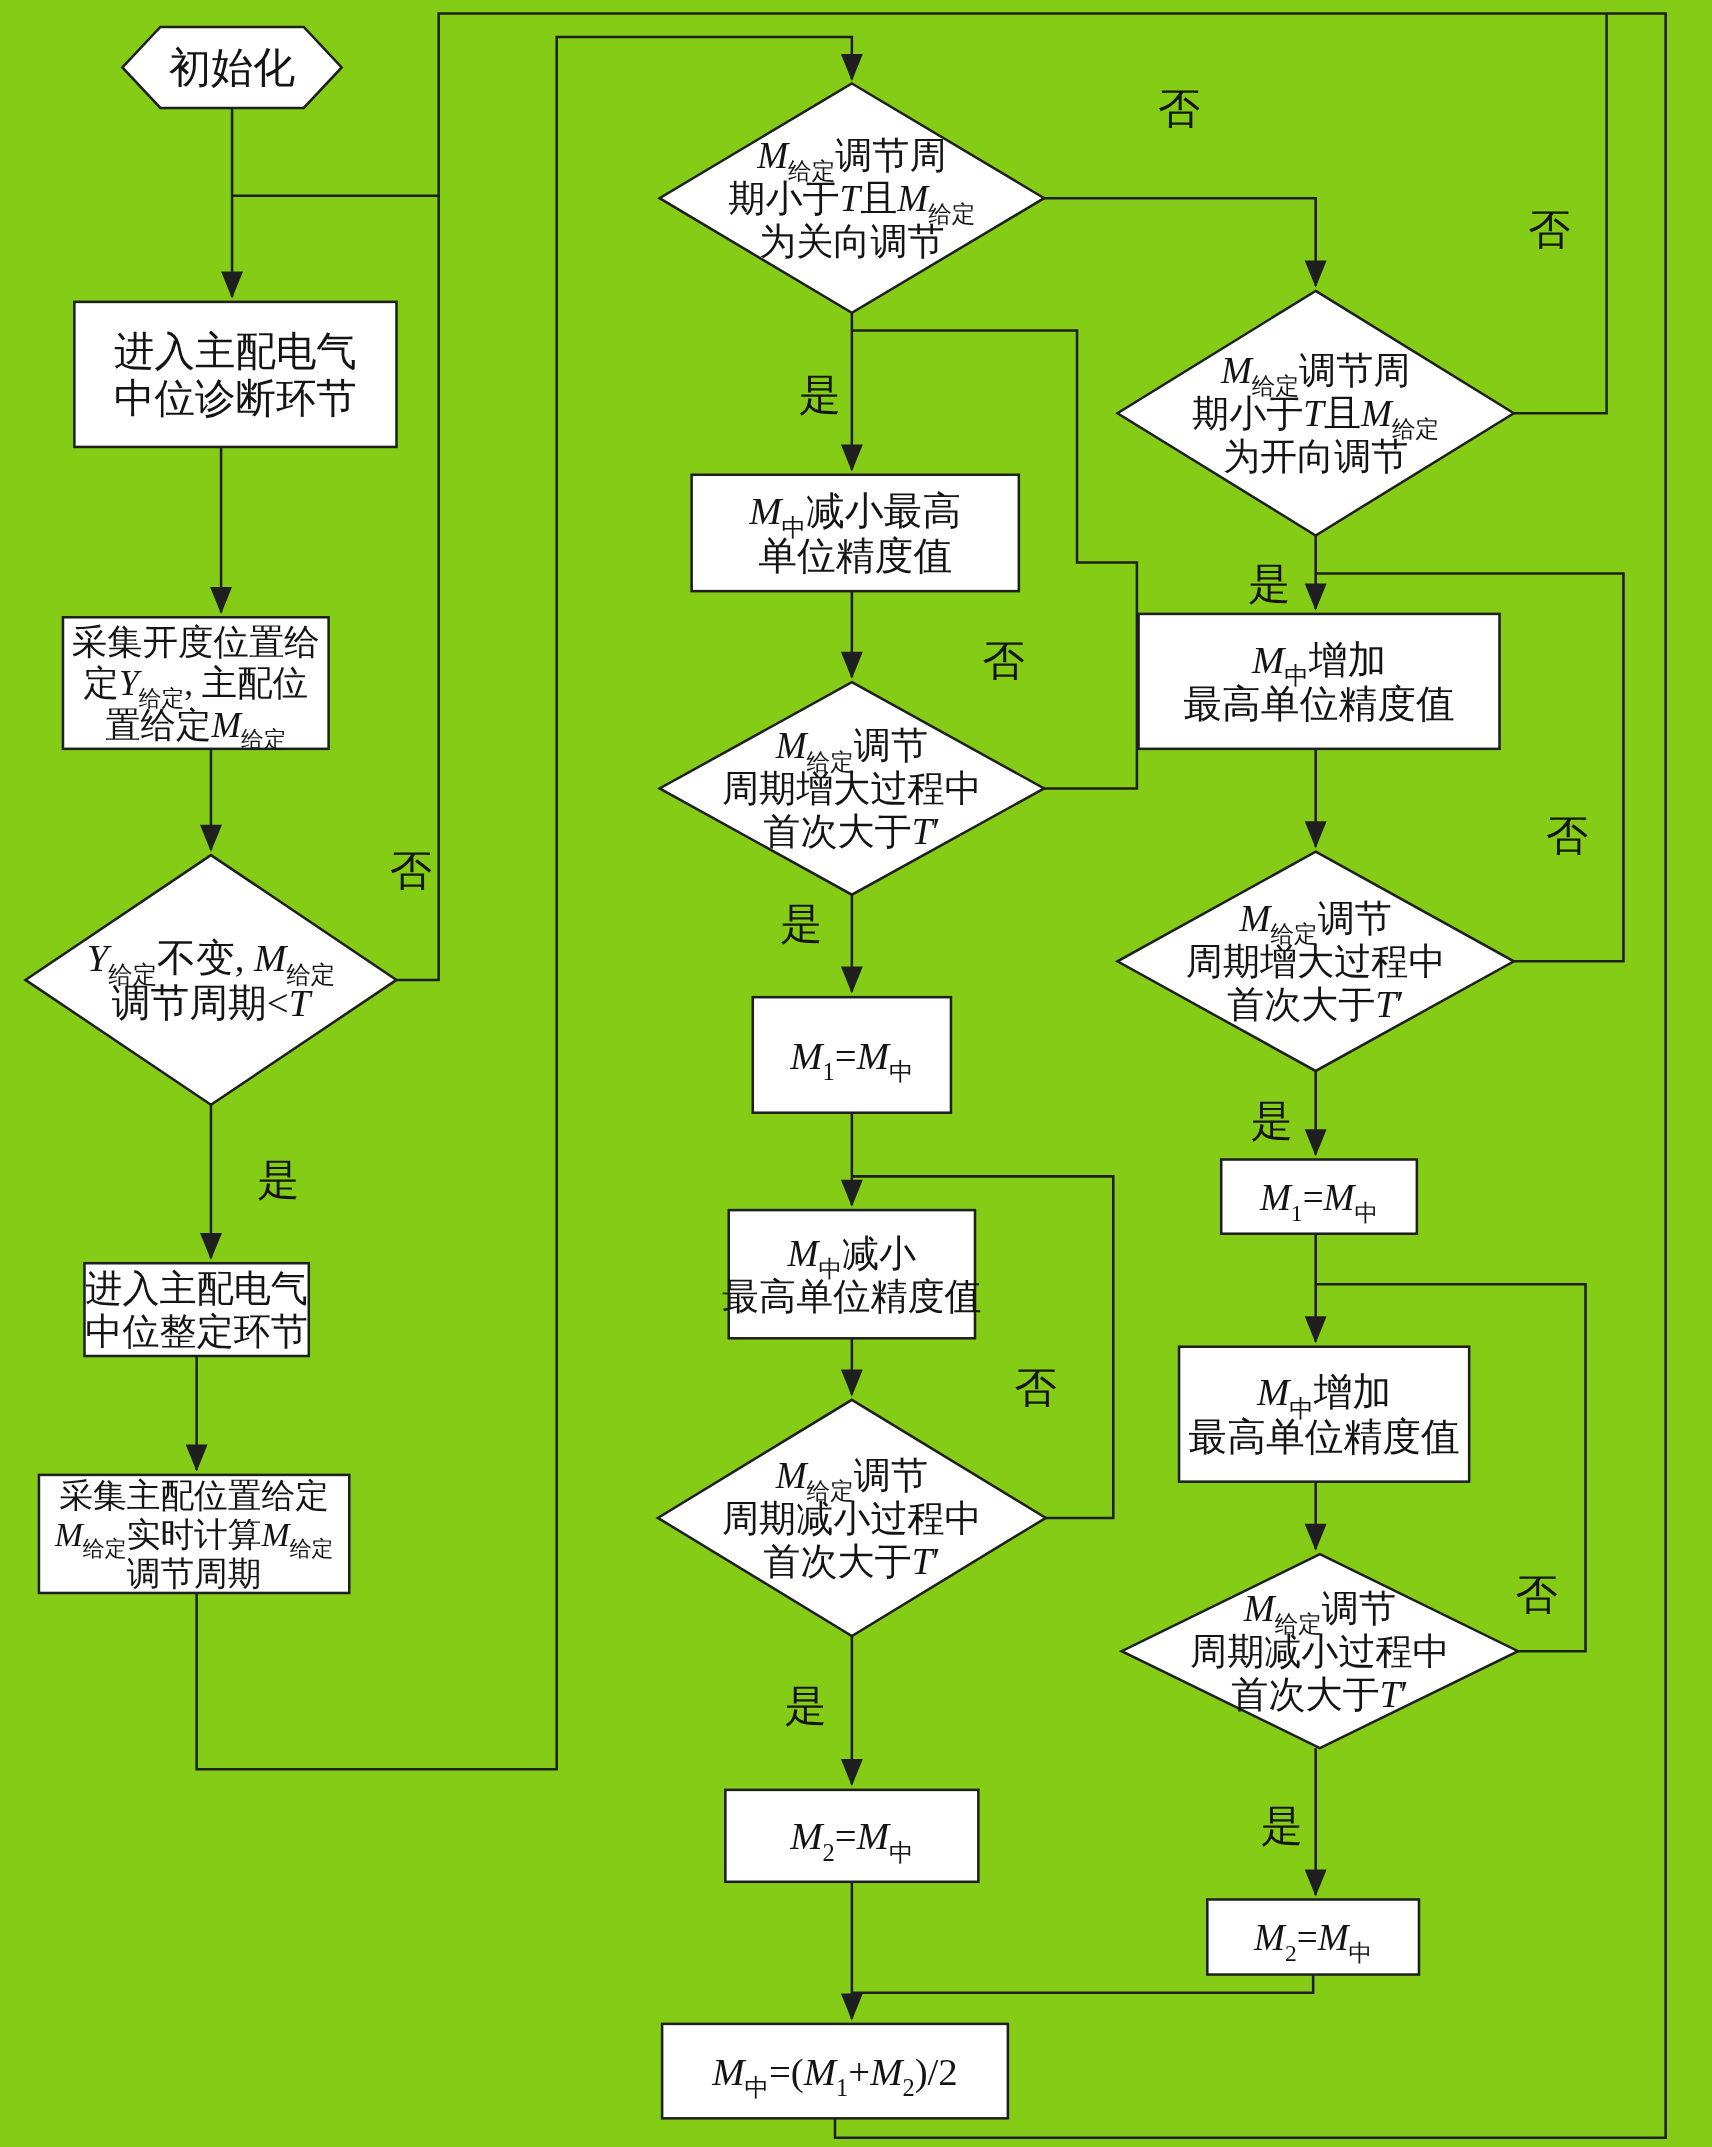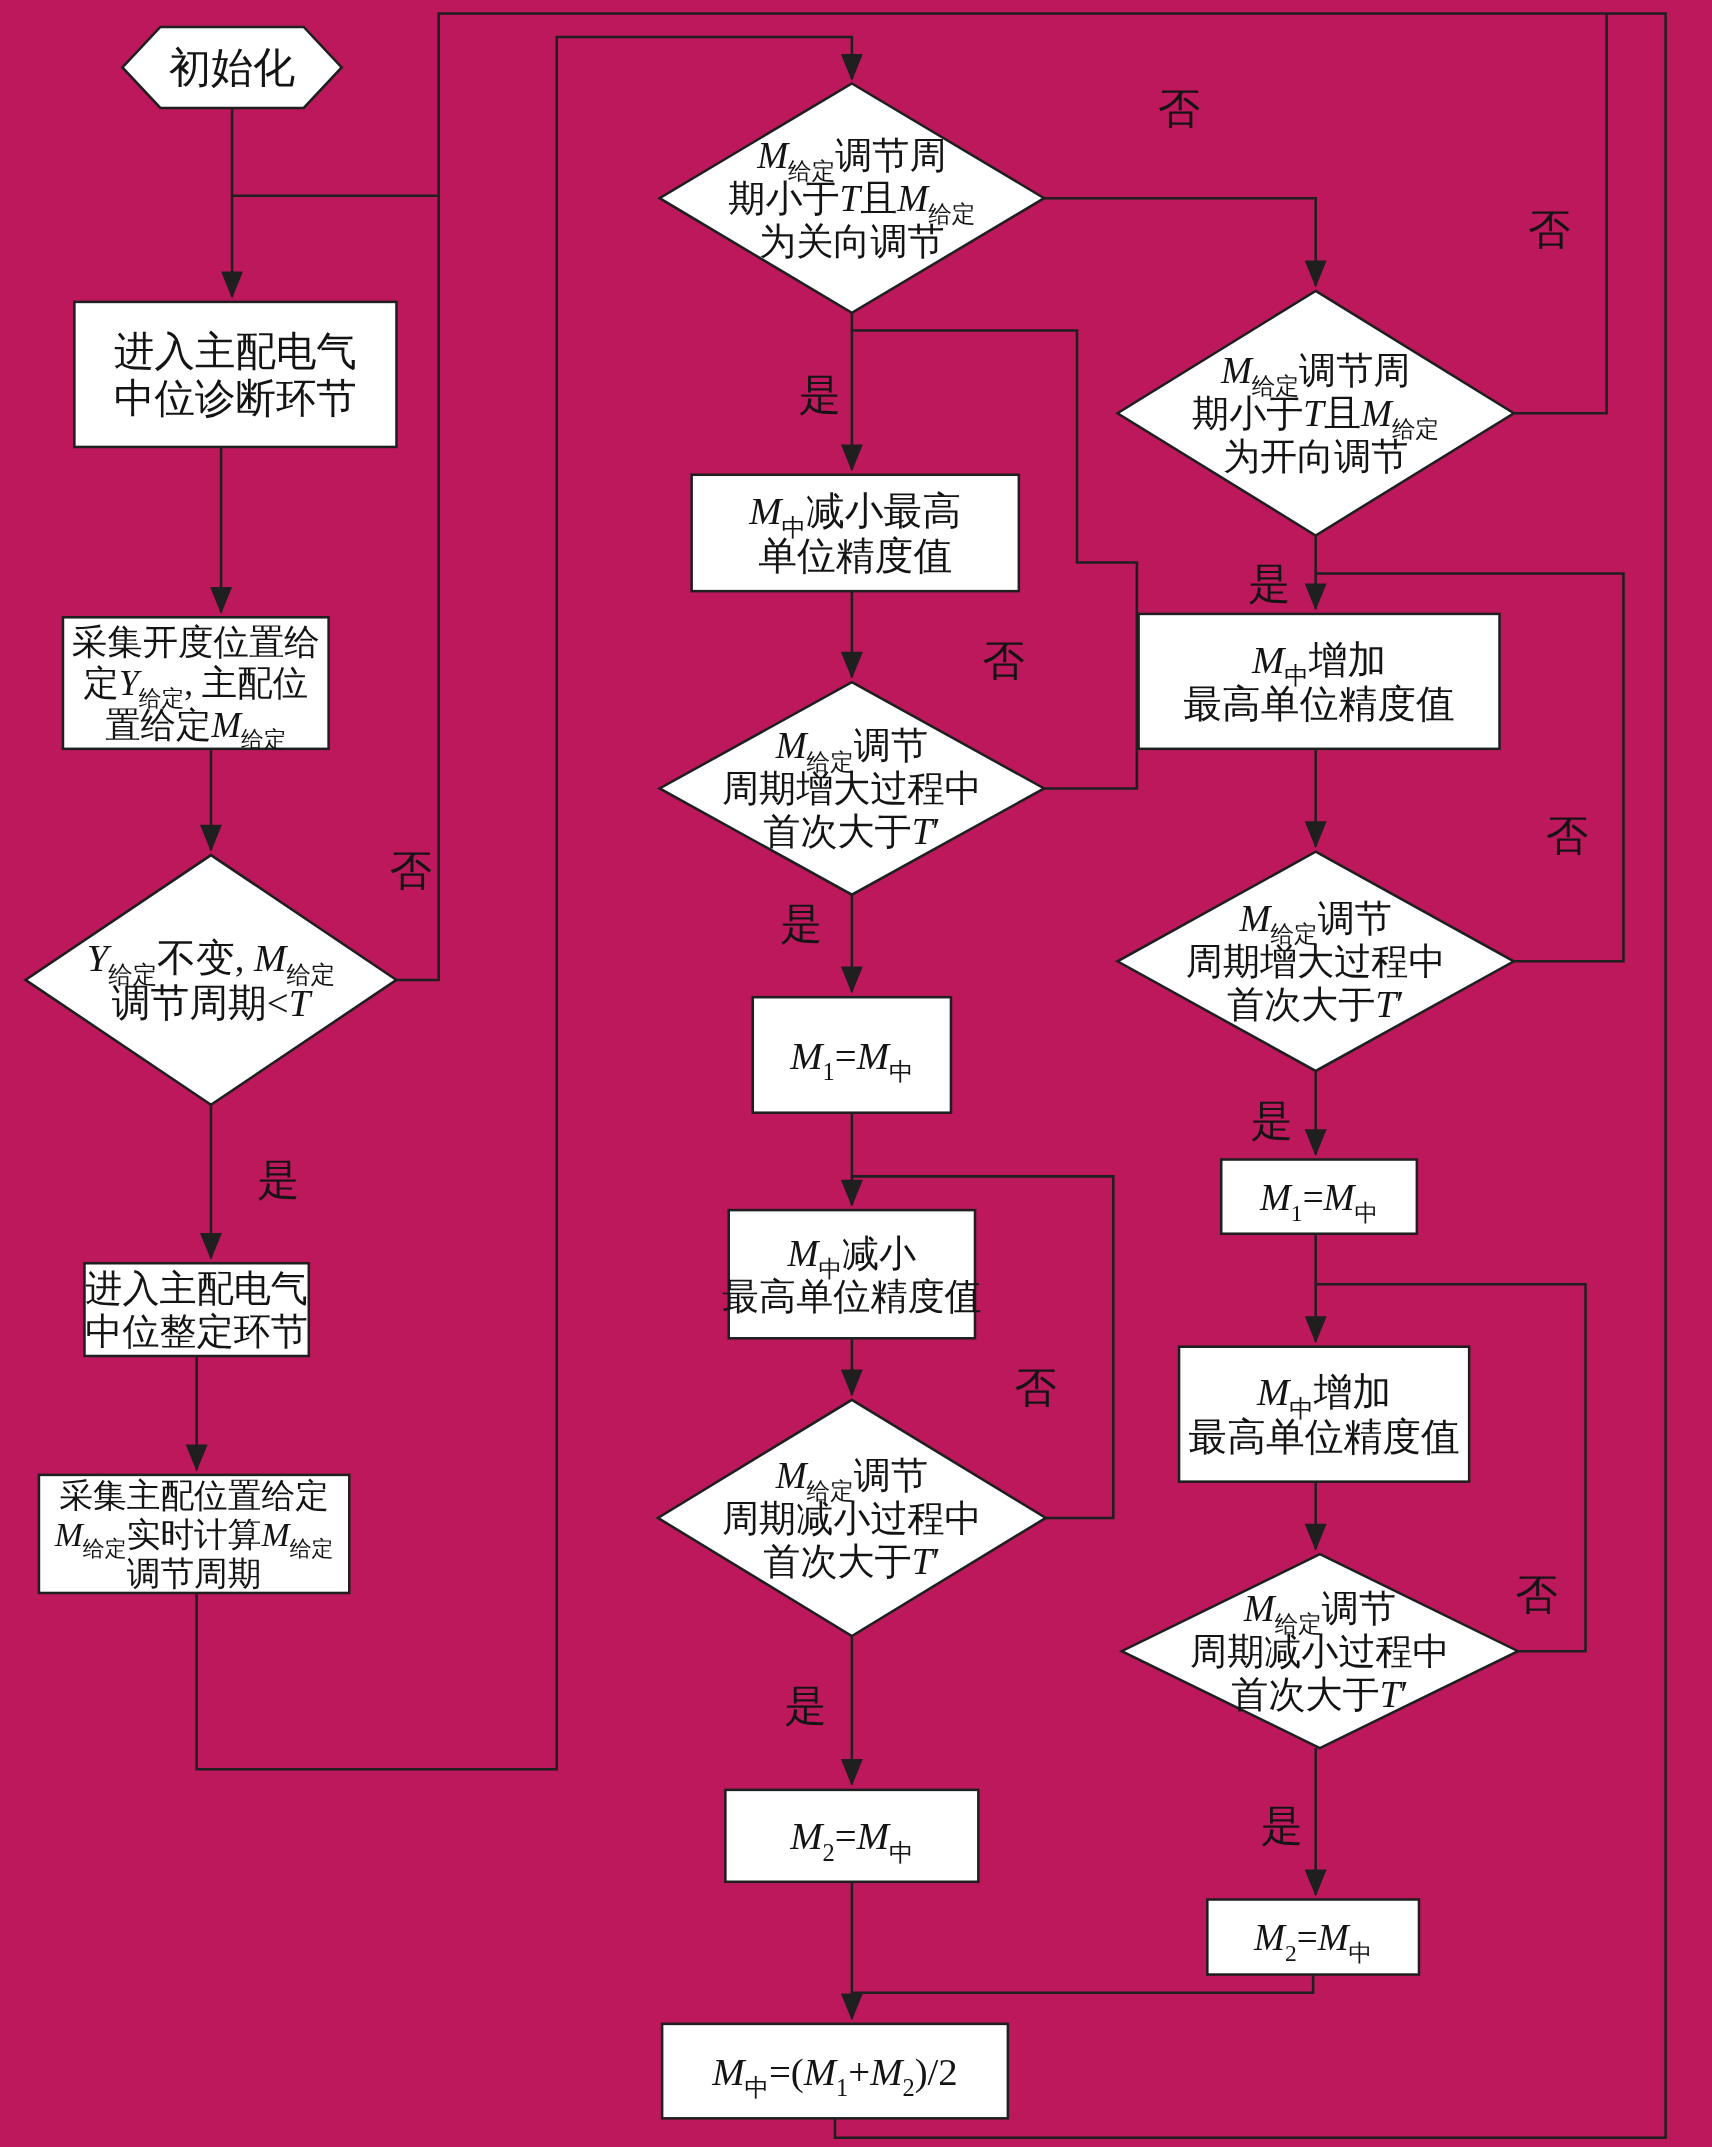--- a/index.html
+++ b/index.html
@@ -1,17 +1,17 @@
 <!DOCTYPE html>
 <html style="font-size:13.5px"><head>
 <meta charset="utf-8">
 <style>
   html,body{margin:0;padding:0;background:#ffffff;}
   body{font-family:"Liberation Serif","DejaVu Serif",serif;}
-  #stage{position:relative;width:1713px;height:2147px;background:#be185d;overflow:hidden;}
+  #stage{position:relative;width:1713px;height:2147px;background:#84cc16;overflow:hidden;}
   svg{display:block;}
   text{font-family:"Liberation Serif","DejaVu Serif",serif;fill:#141414;}
 </style>
 </head>
 <body>
 
 <div id="stage">
   <svg id="fc" xmlns="http://www.w3.org/2000/svg" viewBox="0 0 2031 2546" width="1713" height="2147">
       <polyline points="275,128 275,352" fill="none" stroke="#1f1f1f" stroke-width="3"></polyline>
       <polygon points="262,322 288,322 275,354" fill="#1f1f1f" stroke="none"></polygon>

